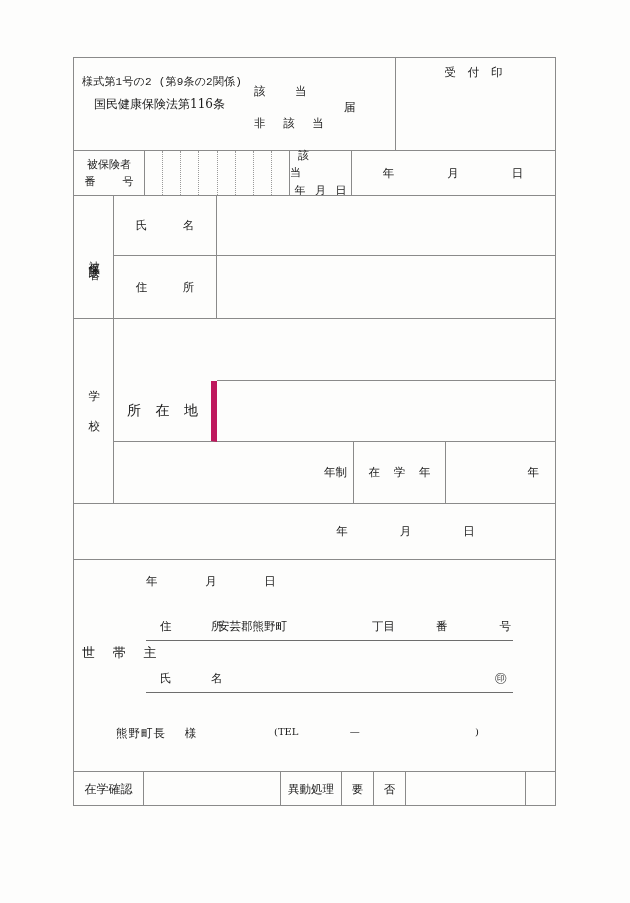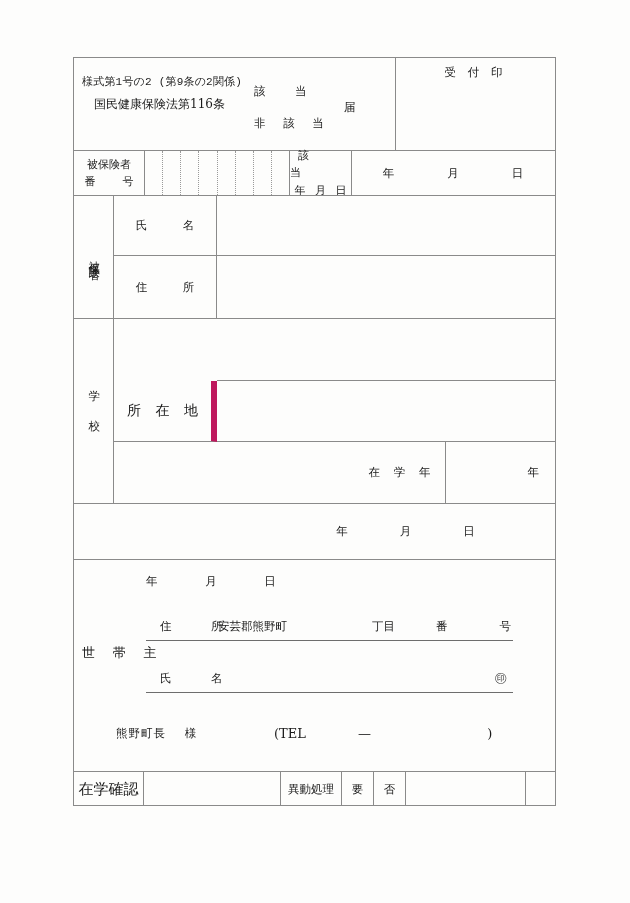--- a/index.html
+++ b/index.html
@@ -270,32 +270,32 @@
     position: absolute; right: 6px; top: 0px;
     font-size: 12.5px;
   }
   #decl-mayor {
     position: absolute; left: 42px; top: 166px;
     font-size: 11.5px; letter-spacing: 1px;
   }
   #decl-mayor .sama { margin-left: 14px; }
   #decl-tel {
     position: absolute; left: 200px; top: 166px;
-    font-size: 13px;
+    font-size: 10px;
   }
   #decl-tel .dash { margin: 0 48px; }
   #decl-tel .close { margin-left: 64px; }
 
   
   #r-office { top: 713px; height: 35px; border-top: 1px solid #8a8a8a; }
   #office-zaigaku-label {
     position: absolute; left: 0; top: 0; width: 70px; height: 100%;
     border-right: 1px solid #8a8a8a; box-sizing: border-box;
     display: flex; align-items: center; justify-content: center;
-    font-size: 15px;
+    font-size: 12px;
   }
   #office-zaigaku-value {
     position: absolute; left: 70px; top: 0; width: 137px; height: 100%;
     border-right: 1px solid #8a8a8a; box-sizing: border-box;
   }
   #office-idou-label {
     position: absolute; left: 207px; top: 0; width: 61px; height: 100%;
     border-right: 1px solid #8a8a8a; box-sizing: border-box;
     display: flex; align-items: center; justify-content: center;
     font-size: 11.5px;
@@ -374,20 +374,23 @@
     <div id="cell-jusho-label">住　所</div>
   </div>
 
   <div class="row" id="r-school">
     <div id="lbl-gakkou-v">
       <span class="vtext-sp">学校</span>
     </div>
     <div id="cell-meisho-value"></div>
     <div id="cell-shozaichi-label">所 在 地</div>
     <div id="cell-shozaichi-value"></div>
+    <div id="cell-nensei">
+      <span>年制</span>
+    </div>
     <div id="cell-zaigakunen-label">在 学 年</div>
     <div id="cell-zaigakunen-value">
       <span>年</span>
     </div>
   </div>
 
   <div class="row" id="r-validity">
     <div id="val-yuko-kigen" class="ymd-wide">
       <span class="y">年</span>
       <span class="m">月</span>

